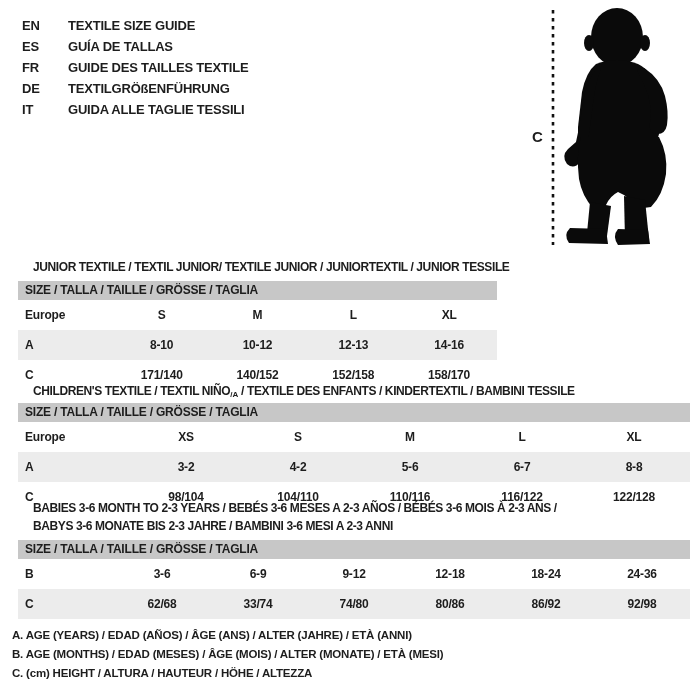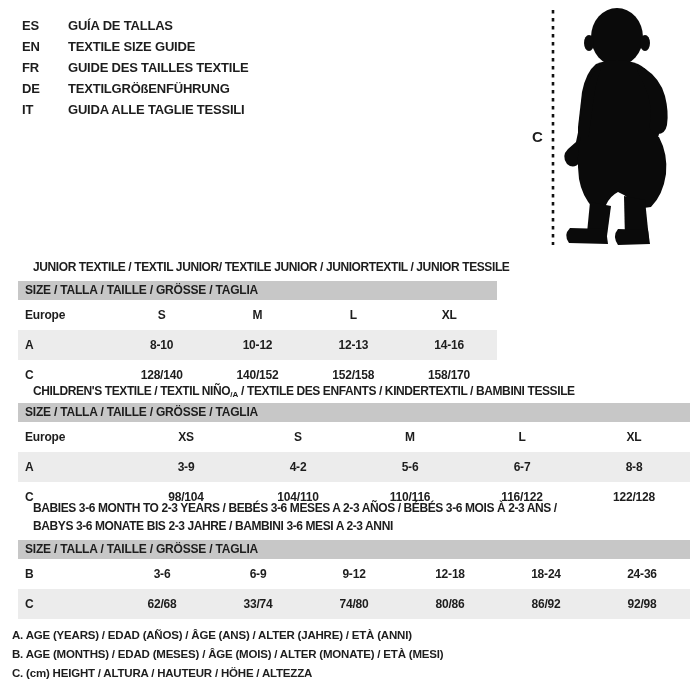--- a/index.html
+++ b/index.html
@@ -38,24 +38,24 @@
   .footnotes{left:12px;top:626px;}
   .footnote{font-size:11.5px;line-height:19.2px;letter-spacing:-0.2px;white-space:nowrap;}
 </style>
 </head>
 <body>
 
 <div>
 
   <div class="abs lang-list">
     <div class="lang-row">
-      <span class="lang-code">ES</span><span class="lang-title">GUÍA DE TALLAS</span>
+      <span class="lang-code">EN</span><span class="lang-title">TEXTILE SIZE GUIDE</span>
     </div>
     <div class="lang-row">
-      <span class="lang-code">EN</span><span class="lang-title">TEXTILE SIZE GUIDE</span>
+      <span class="lang-code">ES</span><span class="lang-title">GUÍA DE TALLAS</span>
     </div>
     <div class="lang-row">
       <span class="lang-code">FR</span><span class="lang-title">GUIDE DES TAILLES TEXTILE</span>
     </div>
     <div class="lang-row">
       <span class="lang-code">DE</span><span class="lang-title">TEXTILGRÖßENFÜHRUNG</span>
     </div>
     <div class="lang-row">
       <span class="lang-code">IT</span><span class="lang-title">GUIDA ALLE TAGLIE TESSILI</span>
     </div>
@@ -100,21 +100,21 @@
         </tr>
         <tr class="shaded">
           <td class="label-col">A</td>
           <td>8-10</td>
           <td>10-12</td>
           <td>12-13</td>
           <td>14-16</td>
         </tr>
         <tr>
           <td class="label-col">C</td>
-          <td>128/140</td>
+          <td>171/140</td>
           <td>140/152</td>
           <td>152/158</td>
           <td>158/170</td>
         </tr>
       </tbody>
   </table>
 
   <h2 class="abs sec-title title2">
     <span>CHILDREN'S TEXTILE / TEXTIL NIÑO</span><span class="sub">/A</span><span> / TEXTILE DES ENFANTS / KINDERTEXTIL / BAMBINI TESSILE</span>
   </h2>
@@ -128,21 +128,21 @@
         <tr>
           <td class="label-col">Europe</td>
           <td>XS</td>
           <td>S</td>
           <td>M</td>
           <td>L</td>
           <td>XL</td>
         </tr>
         <tr class="shaded">
           <td class="label-col">A</td>
-          <td>3-9</td>
+          <td>3-2</td>
           <td>4-2</td>
           <td>5-6</td>
           <td>6-7</td>
           <td>8-8</td>
         </tr>
         <tr>
           <td class="label-col">C</td>
           <td>98/104</td>
           <td>104/110</td>
           <td>110/116</td>

